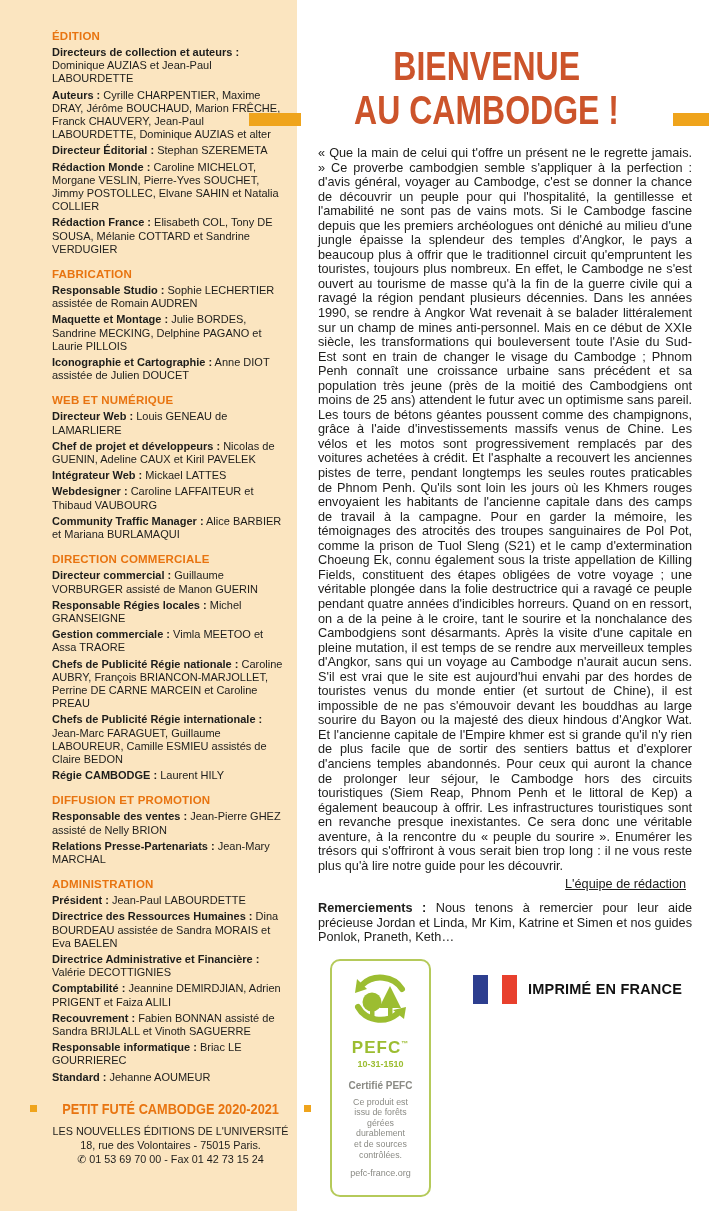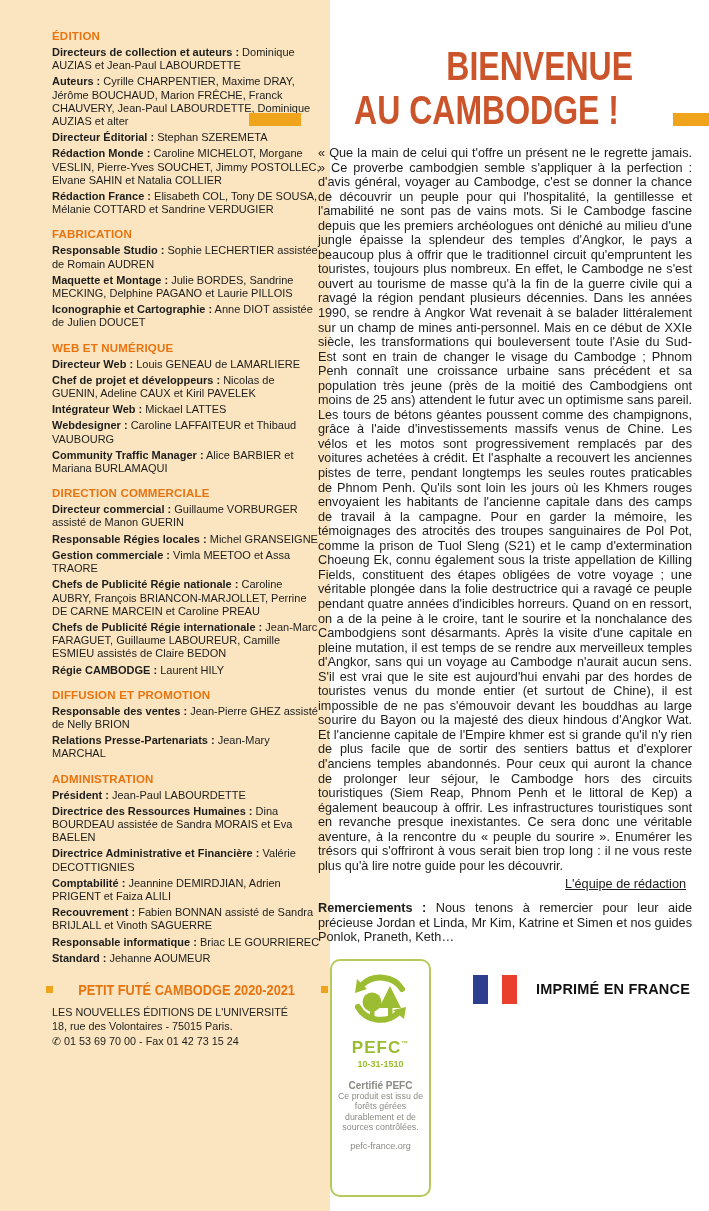--- a/index.html
+++ b/index.html
@@ -1,54 +1,54 @@
 <!DOCTYPE html>
 <html lang="fr"><head>
 <meta charset="utf-8">
 <style>
   html,body{margin:0;padding:0;background:#fff;}
   .page{position:relative;width:709px;height:1211px;background:#ffffff;overflow:hidden;
         font-family:"Liberation Sans",sans-serif;color:#1d1d1b;}
 
   
-  .left-panel{position:absolute;left:0;top:0;width:330px;height:1211px;background:#fbe5c0;
+  .left-panel{position:absolute;left:0;top:0;width:297px;height:1211px;background:#fbe5c0;
               box-sizing:border-box;padding:30px 8px 0 52px;}
   .section{margin-bottom:12px;}
   .sec-title{color:#e87410;font-weight:bold;font-size:11.5px;letter-spacing:.2px;margin:0 0 4px;}
   .entry{font-size:11px;line-height:13.2px;margin:0 0 3px;}
   .entry .b,.pub-line .b{font-weight:bold;}
 
   .pf-heading{display:flex;align-items:center;justify-content:center;gap:6px;
               color:#e87410;font-weight:bold;margin:16px 0 8px;}
   .pf-heading .txt{display:inline-block;font-size:15px;transform:scaleX(.85);white-space:nowrap;}
   .sq{width:7px;height:7px;background:#efa41c;flex:0 0 auto;}
-  .pub-line{font-size:10.8px;line-height:12.8px;margin:0 0 1.5px;}
+  .pub-line{font-size:10.8px;line-height:12.8px;margin:0 0 1.5px;text-align:center;}
 
   
   .right-col{position:absolute;left:318px;top:0;width:374px;}
-  .title-block{margin-top:46px;text-align:right;color:#cc542b;font-weight:bold;padding-right:36px;}
+  .title-block{margin-top:46px;text-align:center;color:#cc542b;font-weight:bold;padding-right:36px;}
   .t1,.t2{display:inline-block;font-size:40px;line-height:40px;letter-spacing:0;transform:scaleX(.8);white-space:nowrap;}
   .t2row{display:flex;align-items:center;justify-content:center;gap:20px;margin-top:4px;}
   .bar{width:52px;height:13px;background:#efa41c;flex:0 0 auto;transform:translateY(9px);}
 
   .intro{margin-top:16px;font-size:12.7px;line-height:14.55px;text-align:justify;}
   .signature{text-align:right;font-size:12.7px;line-height:15px;margin-top:4px;padding-right:6px;text-decoration:underline;}
   .thanks{margin-top:9px;font-size:12.7px;line-height:14.55px;text-align:justify;}
 
   .bottom-row{position:relative;margin-top:14px;height:255px;}
   .pefc-box{position:absolute;left:12px;top:0;width:101px;height:238px;border:2px solid #b5ca5a;
             border-radius:10px;background:#fff;box-sizing:border-box;text-align:center;padding-top:8px;}
   .pefc-name{color:#9cbd31;font-weight:bold;font-size:17px;letter-spacing:1px;line-height:18px;}
   .pefc-name sup{font-size:7px;}
   .pefc-num{color:#9cbd31;font-weight:bold;font-size:9px;margin-top:2px;}
   .pefc-cert{color:#8a8a84;font-weight:bold;font-size:10px;margin-top:11px;}
-  .pefc-desc{color:#8a8a84;font-size:8.8px;line-height:10.6px;padding:0 5px;}
+  .pefc-desc{color:#8a8a84;font-size:8.8px;line-height:10.6px;margin-top:6px;padding:0 20px;}
   .pefc-url{color:#8a8a84;font-size:9px;margin-top:8px;}
 
-  .imprime{position:absolute;left:155px;top:16px;display:flex;align-items:center;gap:19px;}
+  .imprime{position:absolute;left:155px;top:16px;display:flex;align-items:center;gap:11px;}
   .flag{display:flex;width:44px;height:29px;}
   .flag .fb{flex:1;background:#2d3e8f;}
   .flag .fw{flex:1;background:#ffffff;}
   .flag .fr{flex:1;background:#e8402d;}
   .imprime-label{font-weight:bold;font-size:14.5px;color:#111;letter-spacing:.2px;white-space:nowrap;}
 </style>
 </head>
 <body>
 
 <div class="page">

